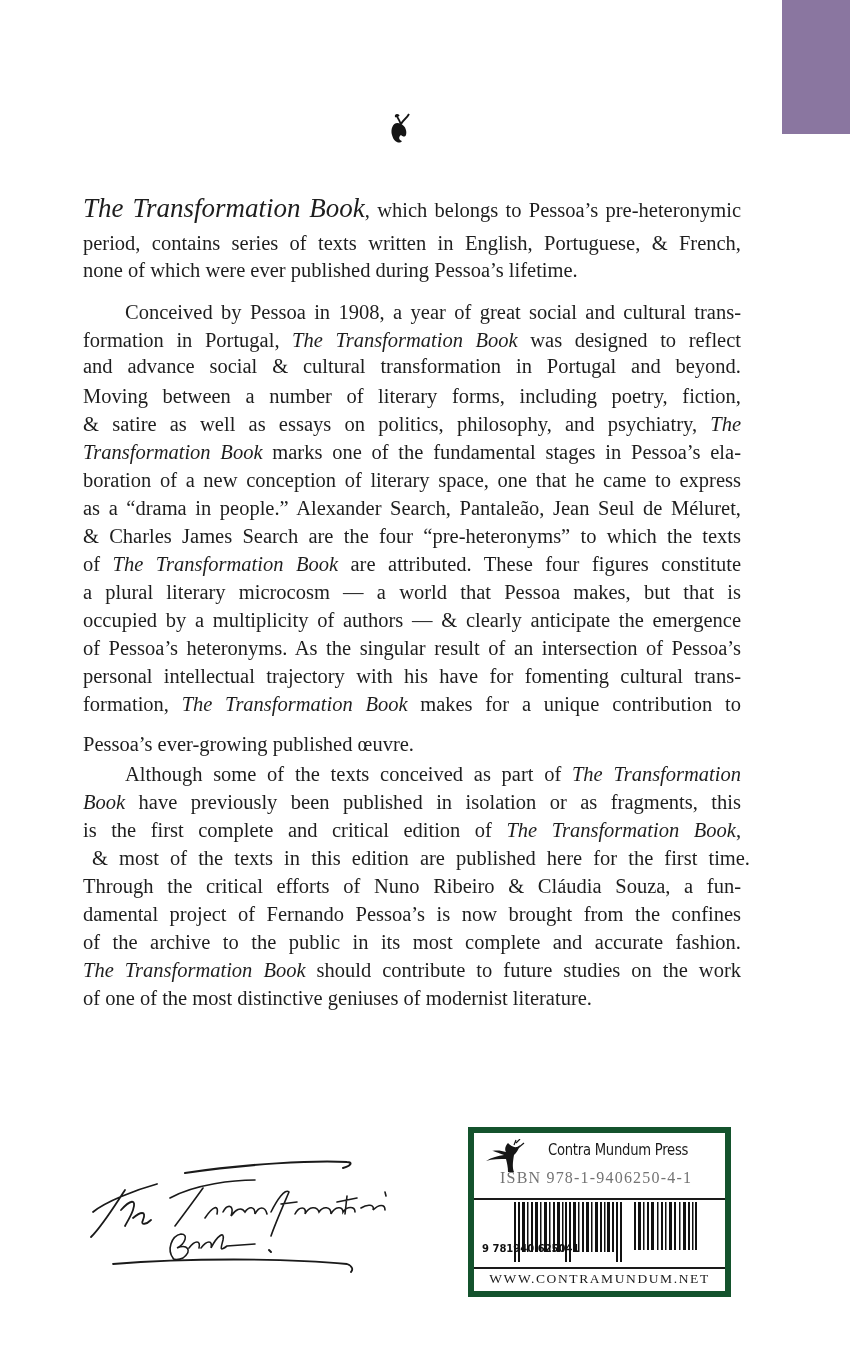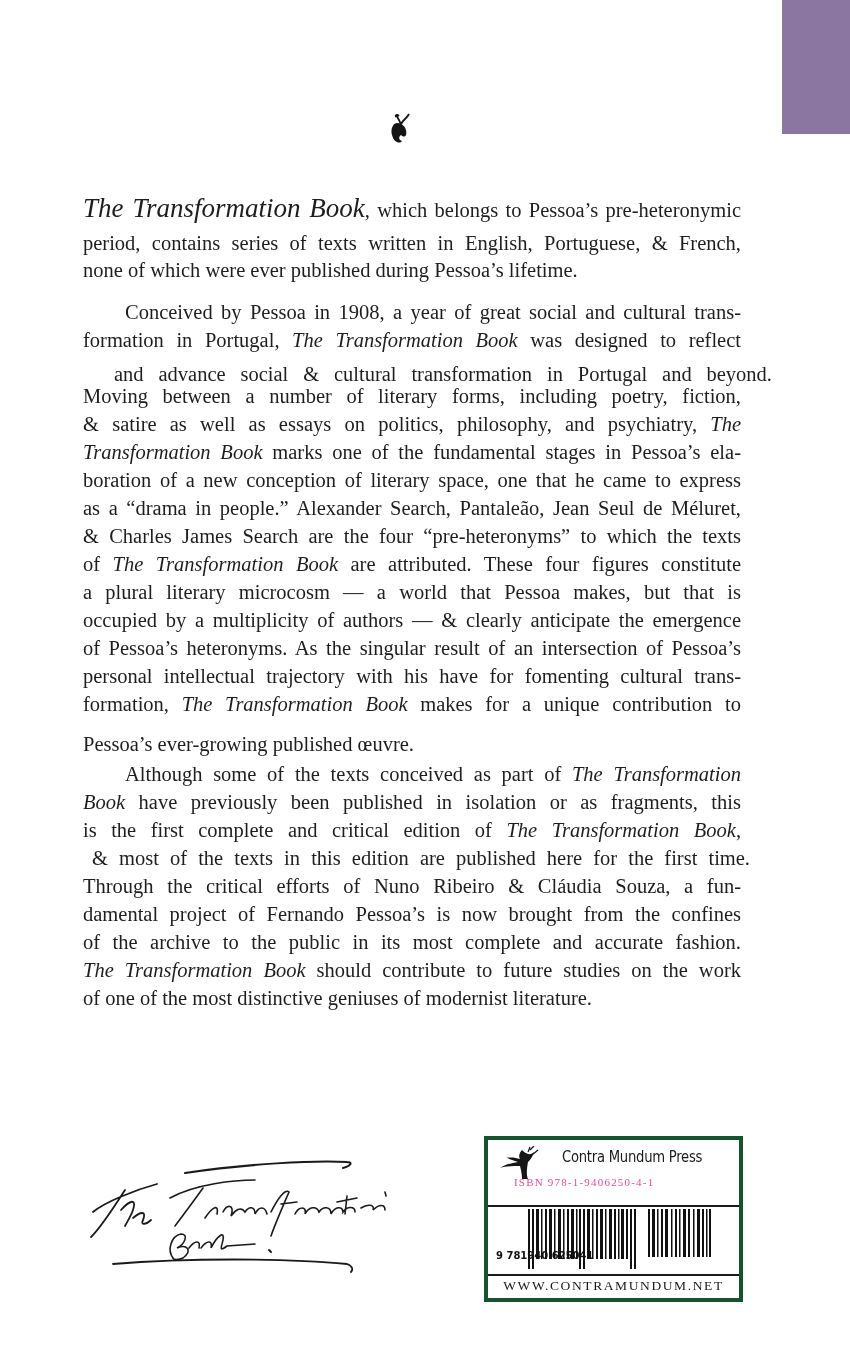--- a/index.html
+++ b/index.html
@@ -9,30 +9,30 @@
   .ornament { position: absolute; left: 388px; top: 110px; width: 26px; height: 36px; }
   .body-text { position: absolute; left: 83px; width: 658px; top: 0; }
   .line { position: absolute; left: 0; width: 658px; height: 28px; font-size: 20.5px; line-height: 28px;
           white-space: nowrap; text-align: justify; text-align-last: justify; }
   .line.last { text-align-last: left; }
   .line.indent { left: 42px; width: 616px; }
   .line.lead { font-size: 20.5px; }
   .lead-title { font-size: 27px; font-style: italic; }
   i { font-style: italic; }
   .handwriting { position: absolute; left: 85px; top: 1140px; width: 330px; height: 140px; }
-  .barcode-box { position: absolute; left: 484px; top: 1127px; width: 251px; height: 158px;
-                 border: 4px solid #14532d; background: #fff; margin-top: 9px; }
+  .barcode-box { position: absolute; left: 468px; top: 1127px; width: 251px; height: 158px;
+                 border: 6px solid #14532d; background: #fff; }
   .bb-top { position: absolute; left: 0; top: 0; width: 251px; height: 65px; border-bottom: 2px solid #1a1a1a; }
   .bb-mid { position: absolute; left: 0; top: 67px; width: 251px; height: 67px; border-bottom: 2px solid #1a1a1a; }
   .bb-bot { position: absolute; left: 0; top: 136px; width: 251px; height: 16px; }
   .pub-logo { position: absolute; left: 12px; top: 6px; width: 48px; height: 34px; }
   .pub-name { position: absolute; left: 74px; top: 8px; font-family: "DejaVu Sans", sans-serif;
               font-size: 15px; font-weight: normal; letter-spacing: -0.3px; color: #1a1a1a; transform: scaleX(0.88); transform-origin: left; }
-  .isbn { position: absolute; left: 26px; top: 36px; font-family: "Liberation Serif", serif; font-size: 11px;
-          letter-spacing: 1.2px; color: #ec4899; }
+  .isbn { position: absolute; left: 26px; top: 36px; font-family: "Liberation Serif", serif; font-size: 16px;
+          letter-spacing: 1.2px; color: #737373; }
   .barcode-svg { position: absolute; left: 0; top: 0; }
   .barcode-digits { position: absolute; left: 8px; top: 43px; font-family: "DejaVu Sans", sans-serif;
                     font-weight: bold; font-size: 10px; color: #111; background: transparent; }
   .website { position: absolute; left: 0; width: 251px; top: 2px; text-align: center;
              font-family: "Liberation Serif", serif; font-size: 13.5px; letter-spacing: 1.6px; color: #1a1a1a; }
 </style>
 </head>
 <body>
 
 <div class="tab"></div>
@@ -44,21 +44,21 @@
 </svg>
 
 <div class="body-text">
 
   <div class="line lead" style="top:194px;"><span class="lead-title">The Transformation Book</span><span>, which belongs to Pessoa’s pre-heteronymic</span></div>
   <div class="line" style="top:229px;">period, contains series of texts written in English, Portuguese, &amp; French,</div>
   <div class="line last" style="top:256px;">none of which were ever published during Pessoa’s lifetime.</div>
 
   <div class="line indent" style="top:298px;">Conceived by Pessoa in 1908, a year of great social and cultural trans-</div>
   <div class="line" style="top:326px;"><span>formation in Portugal, </span><i>The Transformation Book</i><span> was designed to reflect</span></div>
-  <div class="line" style="top:360px;margin-left:31px;">and advance social &amp; cultural transformation in Portugal and beyond.</div>
+  <div class="line" style="top:352px;">and advance social &amp; cultural transformation in Portugal and beyond.</div>
   <div class="line" style="top:382px;">Moving between a number of literary forms, including poetry, fiction,</div>
   <div class="line" style="top:410px;"><span>&amp; satire as well as essays on politics, philosophy, and psychiatry, </span><i>The</i></div>
   <div class="line" style="top:438px;font-family:Liberation Serif, serif;"><i>Transformation Book</i><span> marks one of the fundamental stages in Pessoa’s ela-</span></div>
   <div class="line" style="top:466px;">boration of a new conception of literary space, one that he came to express</div>
   <div class="line" style="top:494px;">as a “drama in people.” Alexander Search, Pantaleão, Jean Seul de Méluret,</div>
   <div class="line" style="top:522px;">&amp; Charles James Search are the four “pre-heteronyms” to which the texts</div>
   <div class="line" style="top:550px;"><span>of </span><i>The Transformation Book</i><span> are attributed. These four figures constitute</span></div>
   <div class="line" style="top:578px;">a plural literary microcosm — a world that Pessoa makes, but that is</div>
   <div class="line" style="top:606px;">occupied by a multiplicity of authors — &amp; clearly anticipate the emergence</div>
   <div class="line" style="top:634px;">of Pessoa’s heteronyms. As the singular result of an intersection of Pessoa’s</div>

